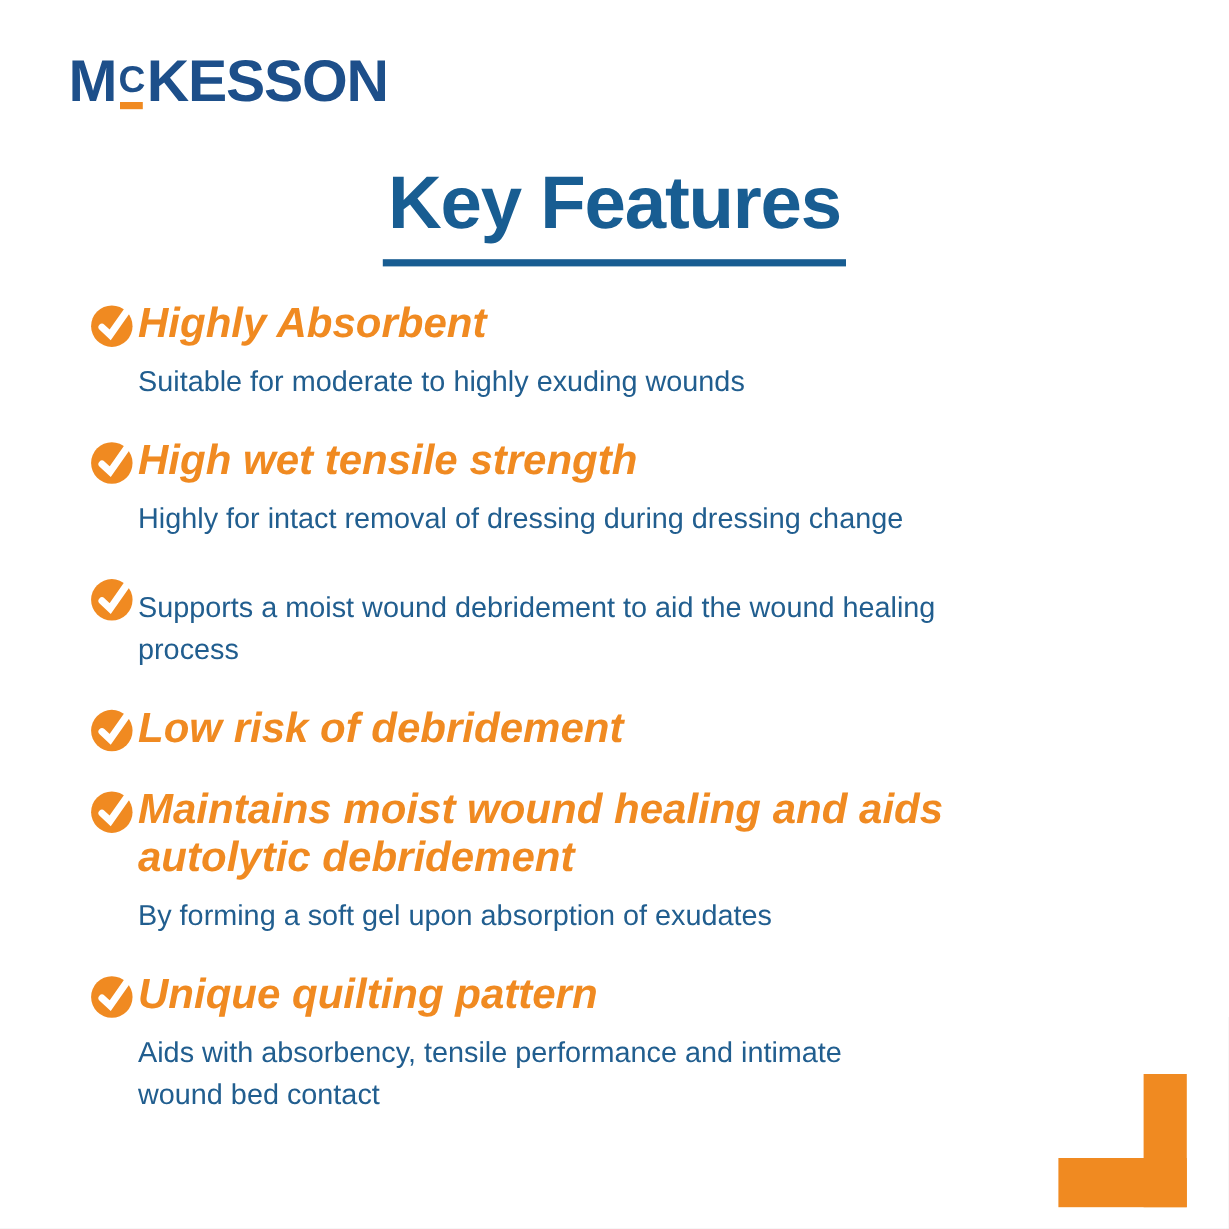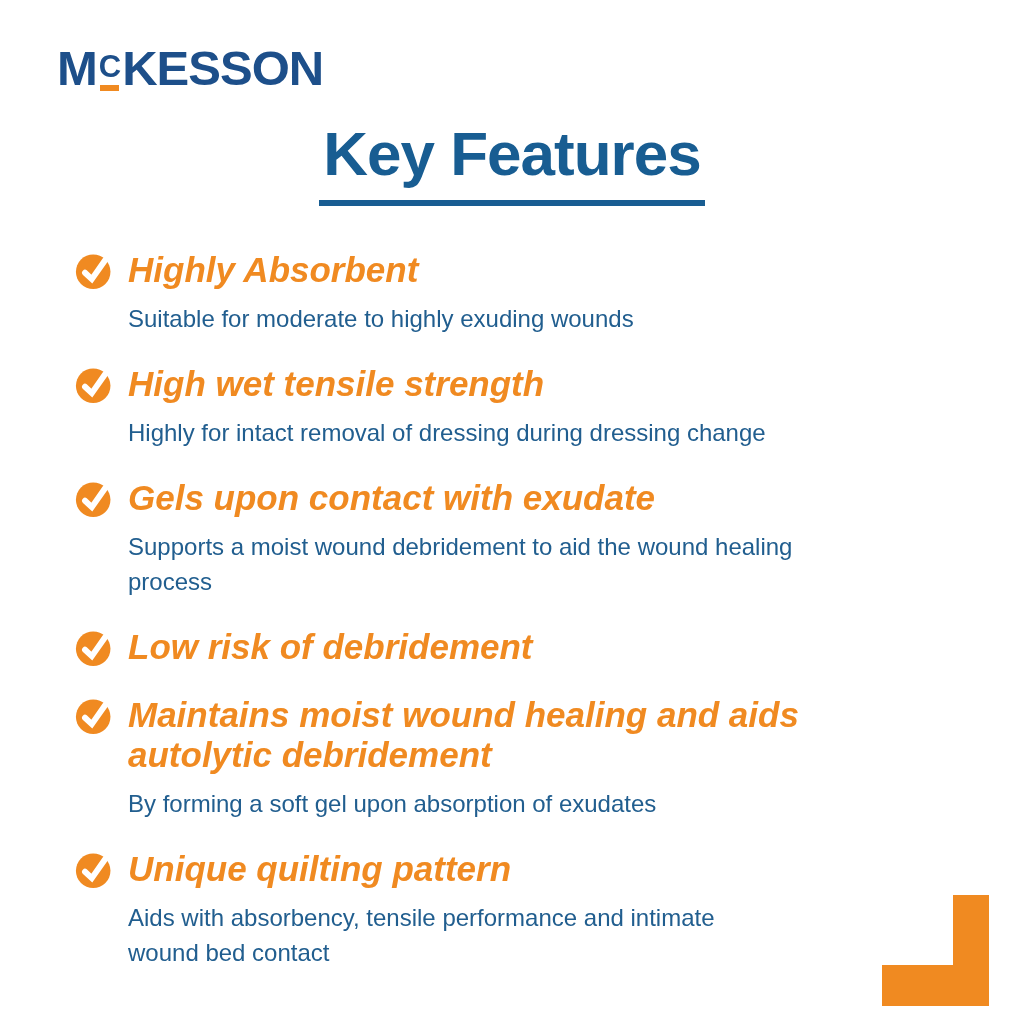--- a/index.html
+++ b/index.html
@@ -41,21 +41,21 @@
   .logo-c-bar {
     width: 19px;
     height: 6px;
     margin-top: 3px;
     background: var(--orange);
   }
 
   
   .title-wrap {
     position: absolute;
-    top: 120px;
+    top: 136px;
     left: 0;
     width: 100%;
     text-align: center;
   }
   .page-title {
     display: inline-block;
     font-size: 62px;
     font-weight: bold;
     color: var(--title_blue);
     letter-spacing: -1px;
@@ -67,21 +67,20 @@
   
   .features {
     position: absolute;
     left: 75px;
     top: 250px;
     right: 55px;
   }
   .feature {
     display: flex;
     align-items: flex-start;
-    gap: 13px;
     margin-bottom: 28px;
   }
   .check {
     flex: 0 0 40px;
     width: 40px;
     height: 40px;
     margin-top: 0px;
   }
   .check svg { display: block; width: 40px; height: 40px; }
   .feature-content { flex: 1 1 auto; }
@@ -167,21 +166,20 @@
     </div>
 
     <div class="feature">
       <span class="check">
         <svg viewBox="0 0 44 44" xmlns="http://www.w3.org/2000/svg" aria-hidden="true">
           <circle cx="20" cy="24" r="19" class="check-circle" fill="#F08A21"></circle>
           <path d="M11 25 L18.5 32 L35 8.5" fill="none" class="check-stroke" stroke-width="6.5" stroke-linecap="round" stroke-linejoin="miter" stroke="#FFFFFF"></path>
         </svg>
       </span>
       <div class="feature-content">
-        <div class="feature-heading">Gels upon contact with exudate</div>
         <div class="feature-desc">Supports a moist wound debridement to aid the wound healing
 process</div>
       </div>
     </div>
 
     <div class="feature">
       <span class="check">
         <svg viewBox="0 0 44 44" xmlns="http://www.w3.org/2000/svg" aria-hidden="true">
           <circle cx="20" cy="24" r="19" class="check-circle" fill="#F08A21"></circle>
           <path d="M11 25 L18.5 32 L35 8.5" fill="none" class="check-stroke" stroke-width="6.5" stroke-linecap="round" stroke-linejoin="miter" stroke="#FFFFFF"></path>

